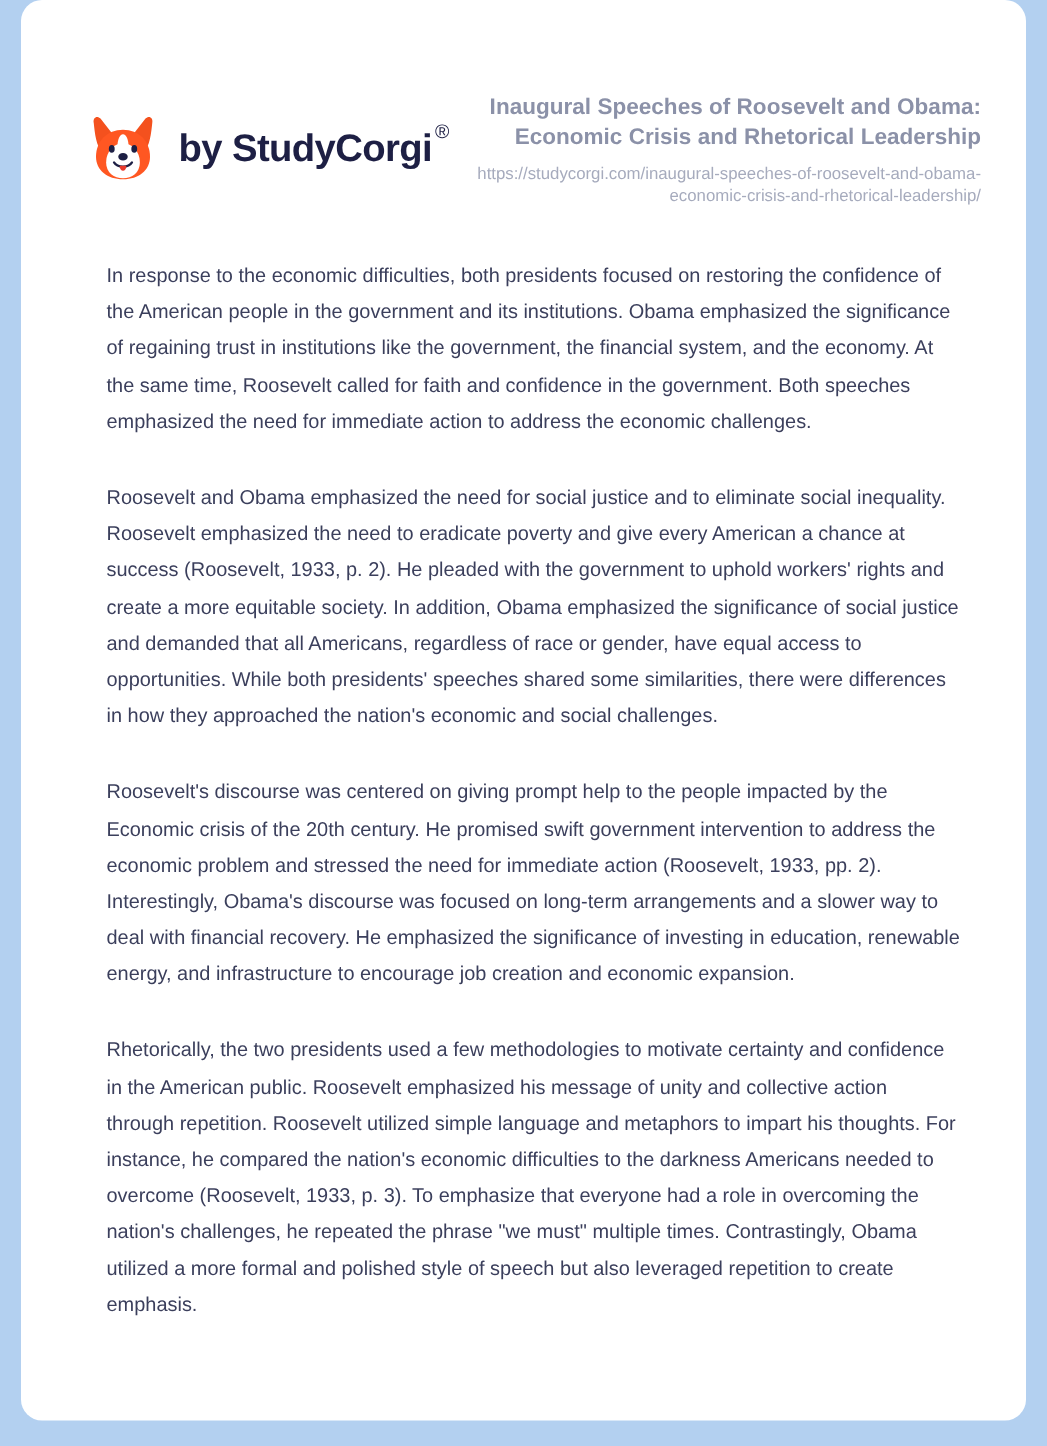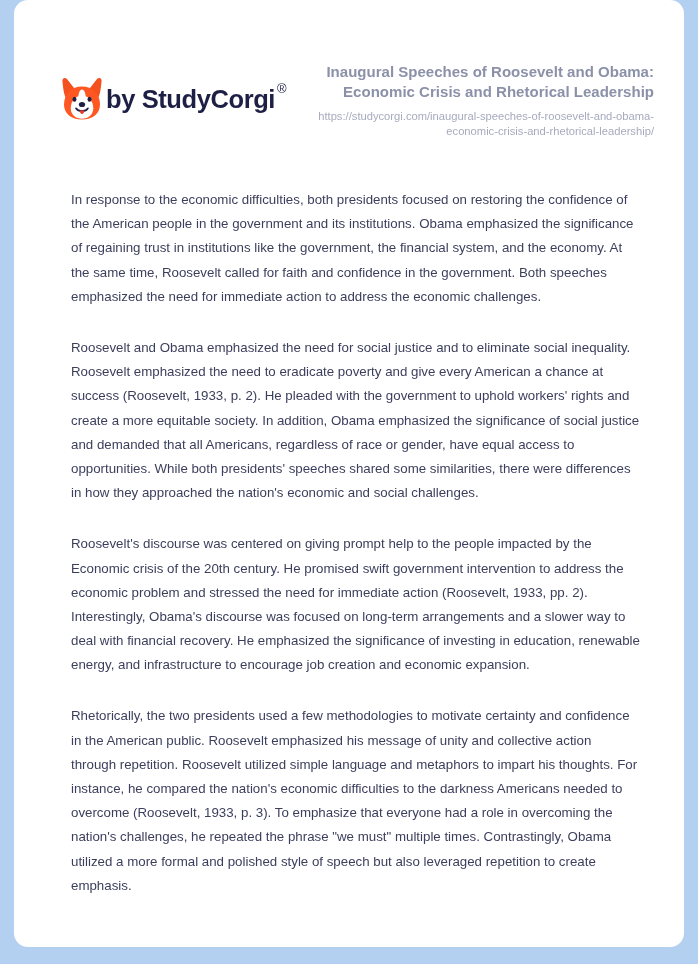--- a/index.html
+++ b/index.html
@@ -32,20 +32,21 @@
     position: relative;
     display: flex;
     align-items: flex-start;
     justify-content: space-between;
     padding: 62px 30px 0 44px;
     box-sizing: border-box;
   }
   .brand {
     display: flex;
     align-items: center;
+    gap: 13px;
     padding-top: 14px;
   }
   .logo-mark {
     width: 48px;
     height: 48px;
     flex: 0 0 auto;
     display: block;
   }
   .brand-text {
     font-size: 25.5px;
@@ -91,21 +92,21 @@
     box-sizing: border-box;
   }
   .content p {
     color: #3b3f5c;
     font-size: 13.3px;
     line-height: 1.82;
     margin: 0 0 27px 0;
     text-align: left;
   }
   .content p:first-child {
-    margin-top: 49px;
+    margin-top: 33px;
   }
   .content p:last-child {
     margin-bottom: 0;
     margin-top: 12px;
   }
 </style>
 </head>
 <body>
 
 <div class="page-shell">

